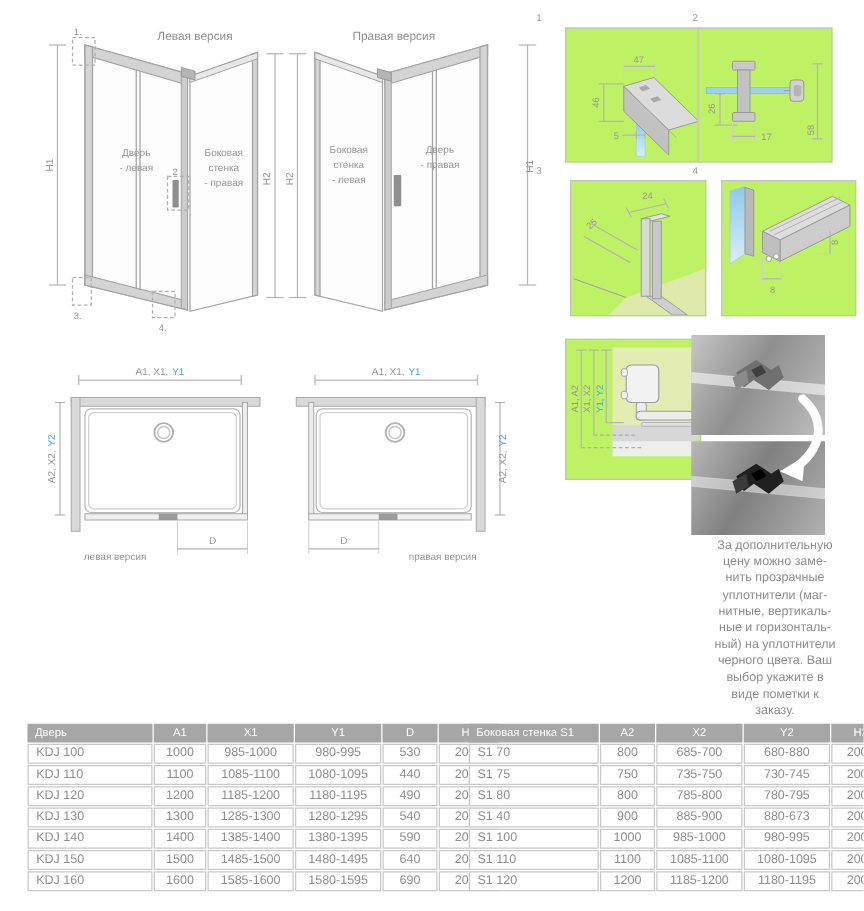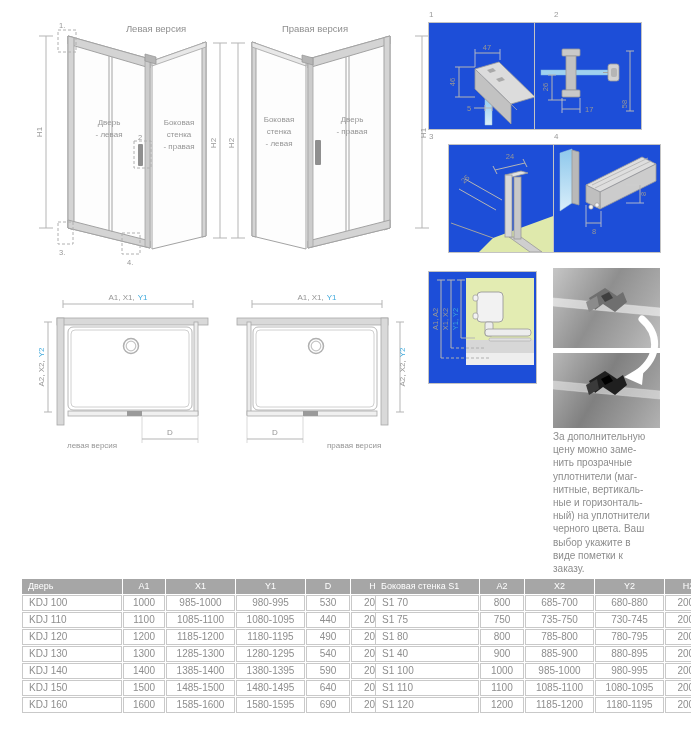--- a/index.html
+++ b/index.html
@@ -8,25 +8,25 @@
   svg{position:absolute;overflow:visible;}
   svg text{font-family:"Liberation Sans",sans-serif;fill:#969696;}
   .t8{font-size:8px;} .t75{font-size:7.5px;} .t95{font-size:9.5px;fill:#8f8f8f;}
   .blue{fill:#3fa9dc;}
   .dim{stroke:#b5b5b5;stroke-width:1;fill:none;}
   .ext{stroke:#cfcfcf;stroke-width:.8;fill:none;}
   .ln{stroke:#a3a3a3;stroke-width:1;fill:none;}
   .dash{stroke:#b0b0b0;stroke-width:1;fill:none;stroke-dasharray:3,2;}
   .frame{fill:#d4d4d4;stroke:#a3a3a3;stroke-width:1;}
   .glasswhite{fill:#fdfdfd;stroke:#a3a3a3;stroke-width:1;}
-  .detail-box{position:absolute;border:1px solid #c3c3c3;background:#1d4ed8;}
+  .detail-box{position:absolute;border:1px solid #c3c3c3;background:#bef264;margin-left:24px;}
   .detail-num{position:absolute;font-size:8px;color:#9a9a9a;}
   .photo{position:absolute;overflow:hidden;}
   .note{position:absolute;left:553px;top:430px;width:134px;font-size:10px;
-        line-height:13.2px;color:#8d8d8d;}
+        line-height:13.2px;color:#8d8d8d;text-align:center;}
   table.tbl{position:absolute;border-collapse:separate;border-spacing:1.5px;table-layout:fixed;}
   table.tbl th{background:#a6a6a6;color:#fff;font-size:9px;font-weight:normal;
         padding:2px 4px;height:11px;line-height:11px;}
   table.tbl td{background:#fff;border:1px solid #c9c9c9;color:#8e8e8e;font-size:10px;
         padding:1px 3px;height:12px;line-height:12px;text-align:center;}
   table.tbl th:first-child,table.tbl td:first-child{text-align:left;padding-left:6px;}
   .tbl-door{left:21px;top:578px;width:336px;}
   .tbl-door th:nth-child(1){width:90px}.tbl-door th:nth-child(2){width:34px}
   .tbl-door th:nth-child(3){width:61px}.tbl-door th:nth-child(4){width:61px}
   .tbl-door th:nth-child(5){width:36px}.tbl-door th:nth-child(6){width:40px}
@@ -197,21 +197,21 @@
       <g>
         <line class="dim" x1="95" y1="28" x2="95" y2="88"></line>
         <line class="dim" x1="91" y1="28" x2="99" y2="28"></line>
           <line class="dim" x1="91" y1="88" x2="99" y2="88"></line>
         <text class="t75" transform="rotate(-90 92 81)" x="92" y="81" text-anchor="middle">58</text>
       </g>
     </svg>
   </div>
 
   <div class="detail-num" style="left:429px;top:132px;">3</div>
-  <div class="detail-box" style="left:448px;top:144px;width:107px;height:107px;">
+  <div class="detail-box" style="left:432px;top:144px;width:107px;height:107px;">
     <svg width="107" height="107" viewBox="0 0 107 107" style="left:0;top:0;overflow:hidden;">
       <polygon points="44,93 107,70 107,107 30,107" fill="#dfe9ac"></polygon>
       <polyline class="ln" points="2,78 44,93" stroke-width="0.8"></polyline>
       <g>
         <polygon points="60,92 72,92 93,107 81,107" fill="#cfcfcf" stroke="#9a9a9a" stroke-width="0.8"></polygon>
         <polygon points="56,30 72,26 79,28 63,32" fill="#e2e2e2" stroke="#9a9a9a" stroke-width="0.8"></polygon>
         <rect x="56" y="30" width="7" height="62" fill="#d8d8d8" stroke="#9a9a9a" stroke-width="0.8"></rect>
         <rect x="65" y="32" width="7" height="62" fill="#c8c8c8" stroke="#9a9a9a" stroke-width="0.8"></rect>
       </g>
       <g>
@@ -505,21 +505,21 @@
           <td>S1 80</td>
           <td>800</td>
           <td>785-800</td>
           <td>780-795</td>
           <td>2000</td>
         </tr>
         <tr>
           <td>S1 40</td>
           <td>900</td>
           <td>885-900</td>
-          <td>880-895</td>
+          <td>880-673</td>
           <td>2000</td>
         </tr>
         <tr>
           <td>S1 100</td>
           <td>1000</td>
           <td>985-1000</td>
           <td>980-995</td>
           <td>2000</td>
         </tr>
         <tr>

